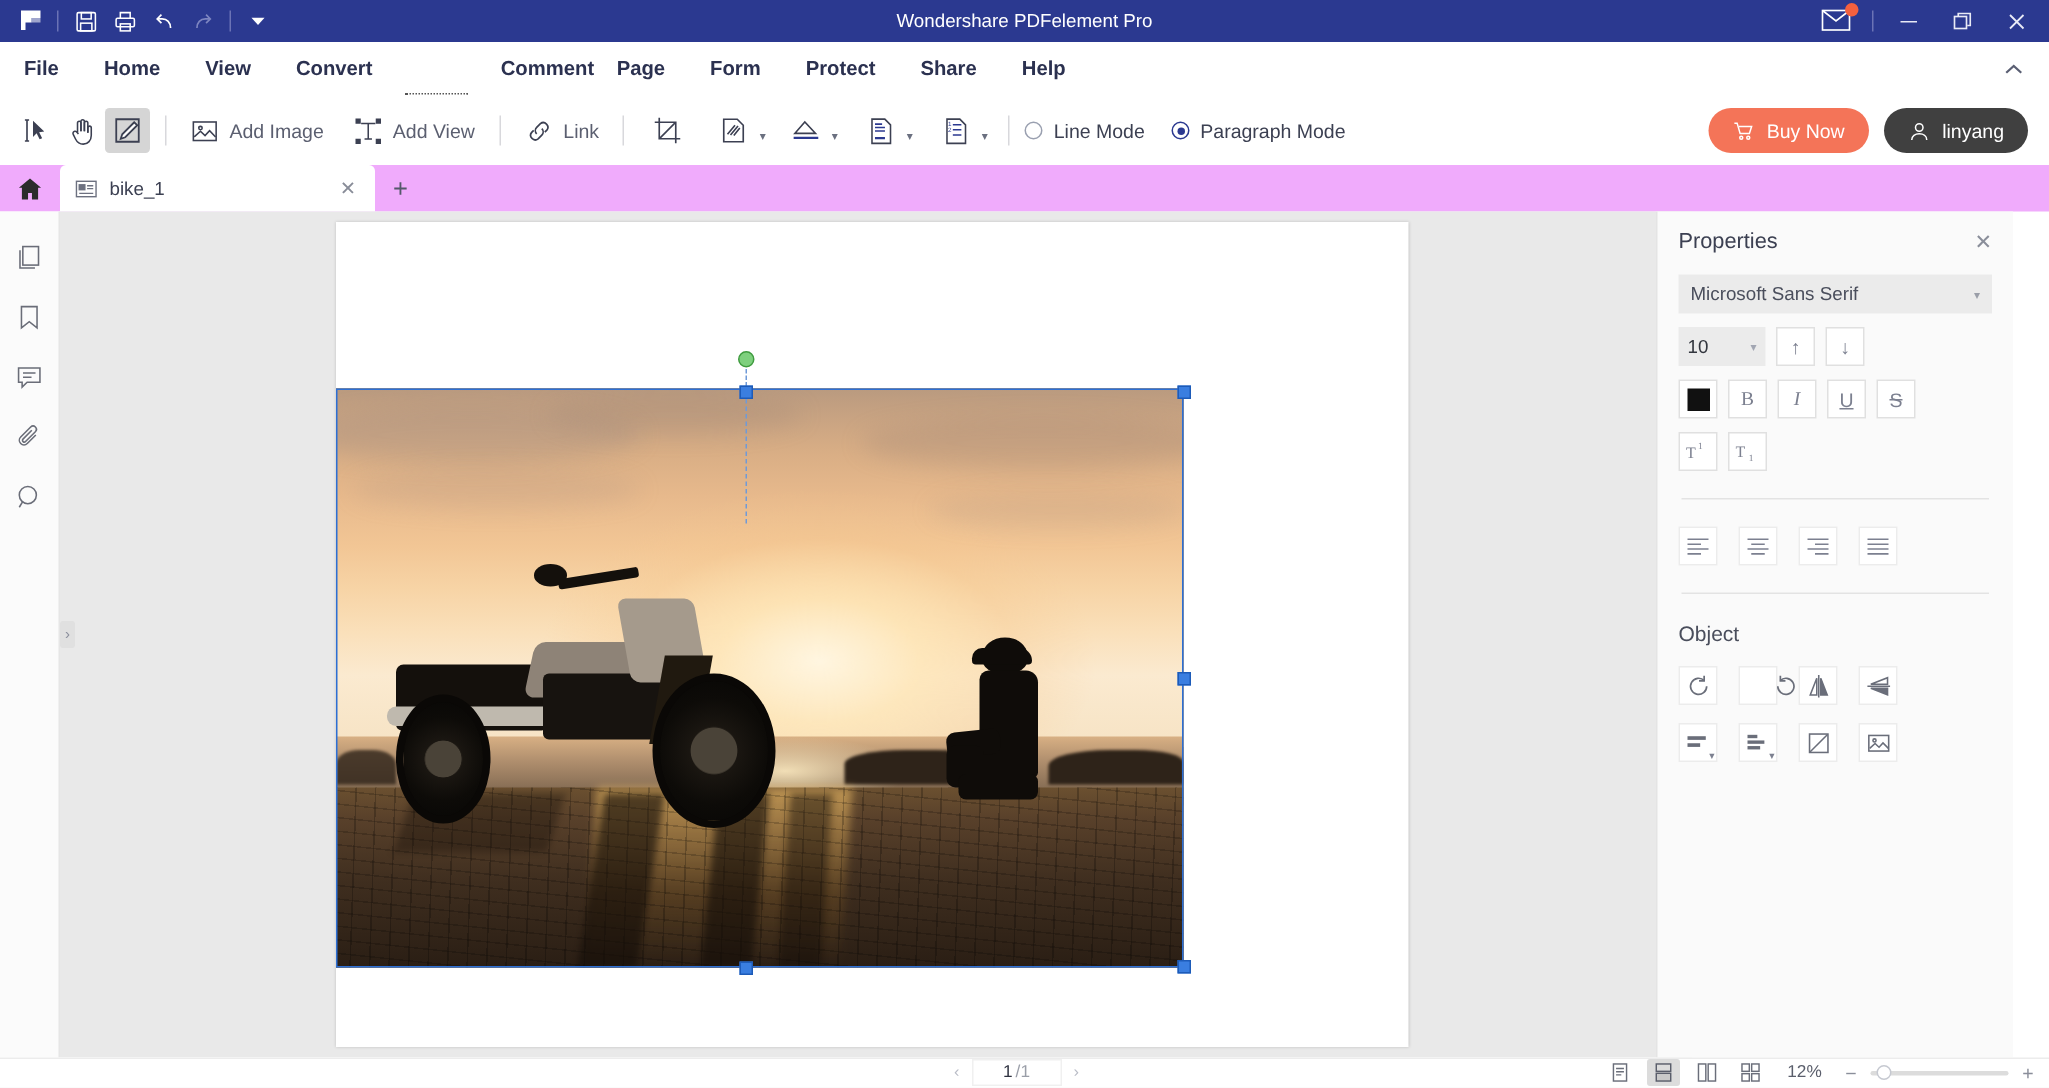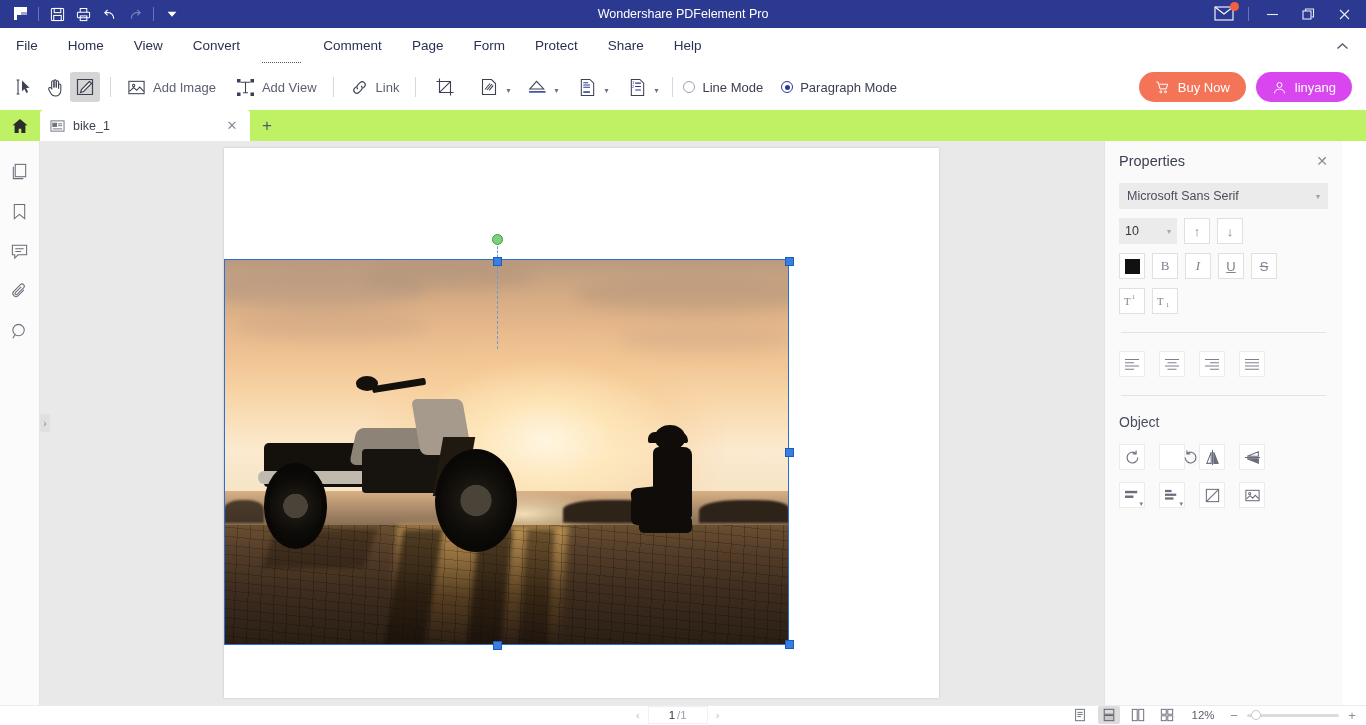--- a/index.html
+++ b/index.html
@@ -40,21 +40,21 @@
   }
   .mail-wrap { position: relative; width: 22px; height: 18px; }
   .mail-dot {
     position: absolute; right: -3px; top: -3px; width: 9px; height: 9px;
     border-radius: 50%; background: #f4603e;
   }
 
   
   .menubar {
     position: absolute; left: 0; top: 28px; width: 1366px; height: 36px;
-    background: #ffffff; display: flex; align-items: flex-end;
+    background: #ffffff; display: flex; align-items: flex-end; font-weight: bold;
   }
   .menu-item {
     font-size: 13.5px; color: #2b3150; padding: 0 0; margin: 0 0;
     height: 36px; line-height: 36px; position: relative;
   }
   .menu-item .mlabel { display: inline-block; padding: 0 6px; }
   .menu-item.active .mlabel {
     color: #a16207; border-bottom: 1.5px solid #2b3990;
     outline: 1px dotted #555; outline-offset: 1px; margin-top: 36px;
   }
@@ -89,26 +89,26 @@
     content: ""; position: absolute; left: 2.5px; top: 2.5px;
     width: 5px; height: 5px; border-radius: 50%; background: #2b3990;
   }
   .radio-lbl { font-size: 13px; color: #3c4052; margin-right: 18px; }
 
   .pill {
     height: 30px; border-radius: 15px; display: flex; align-items: center;
     padding: 0 16px; color: #fff; font-size: 13px; gap: 8px; justify-content: flex-end;
   }
   .pill.buy { background: #f47458; }
-  .pill.user { background: #d946ef; }
+  .pill.user { background: #404040; }
 
   
   .tabbar {
     position: absolute; left: 0; top: 110px; width: 1366px; height: 31px;
-    background: #bef264; display: flex; align-items: flex-end;
+    background: #f0abfc; display: flex; align-items: flex-end;
   }
   .home-btn {
     width: 40px; height: 31px; display: flex; align-items: center; justify-content: center;
     color: #2c2c2c;
   }
   .doc-tab {
     height: 31px; width: 210px; background: #ffffff;
     display: flex; align-items: center; padding: 0 10px;
     border-top-left-radius: 4px; border-top-right-radius: 4px;
   }
@@ -381,21 +381,21 @@
       </div>
     </div>
   </div>
 
   <div class="menubar" id="menubar" style="padding-left:10px">
       <div class="menu-item" style="margin-right: 18px;"><span class="mlabel">File</span></div>
       <div class="menu-item" style="margin-right: 18px;"><span class="mlabel">Home</span></div>
       <div class="menu-item" style="margin-right: 18px;"><span class="mlabel">View</span></div>
       <div class="menu-item" style="margin-right: 18px;"><span class="mlabel">Convert</span></div>
       <div class="menu-item active" style="margin-right: 18px;"><span class="mlabel">Edit</span></div>
-      <div class="menu-item" style="margin-right: 18px;"><span class="mlabel">Comment</span></div>
+      <div class="menu-item" style="margin-right: 3px;"><span class="mlabel">Comment</span></div>
       <div class="menu-item" style="margin-right: 18px;"><span class="mlabel">Page</span></div>
       <div class="menu-item" style="margin-right: 18px;"><span class="mlabel">Form</span></div>
       <div class="menu-item" style="margin-right: 18px;"><span class="mlabel">Protect</span></div>
       <div class="menu-item" style="margin-right: 18px;"><span class="mlabel">Share</span></div>
       <div class="menu-item" style="margin-right: 18px;"><span class="mlabel">Help</span></div>
     </div>
   <div class="ribbon-collapse">
     <svg width="13" height="9" viewBox="0 0 13 9" fill="none" stroke="#5a5f73" stroke-width="1.5">
         <path d="M1.5 6.5L6.5 2l5 4.5"></path>
       </svg>

